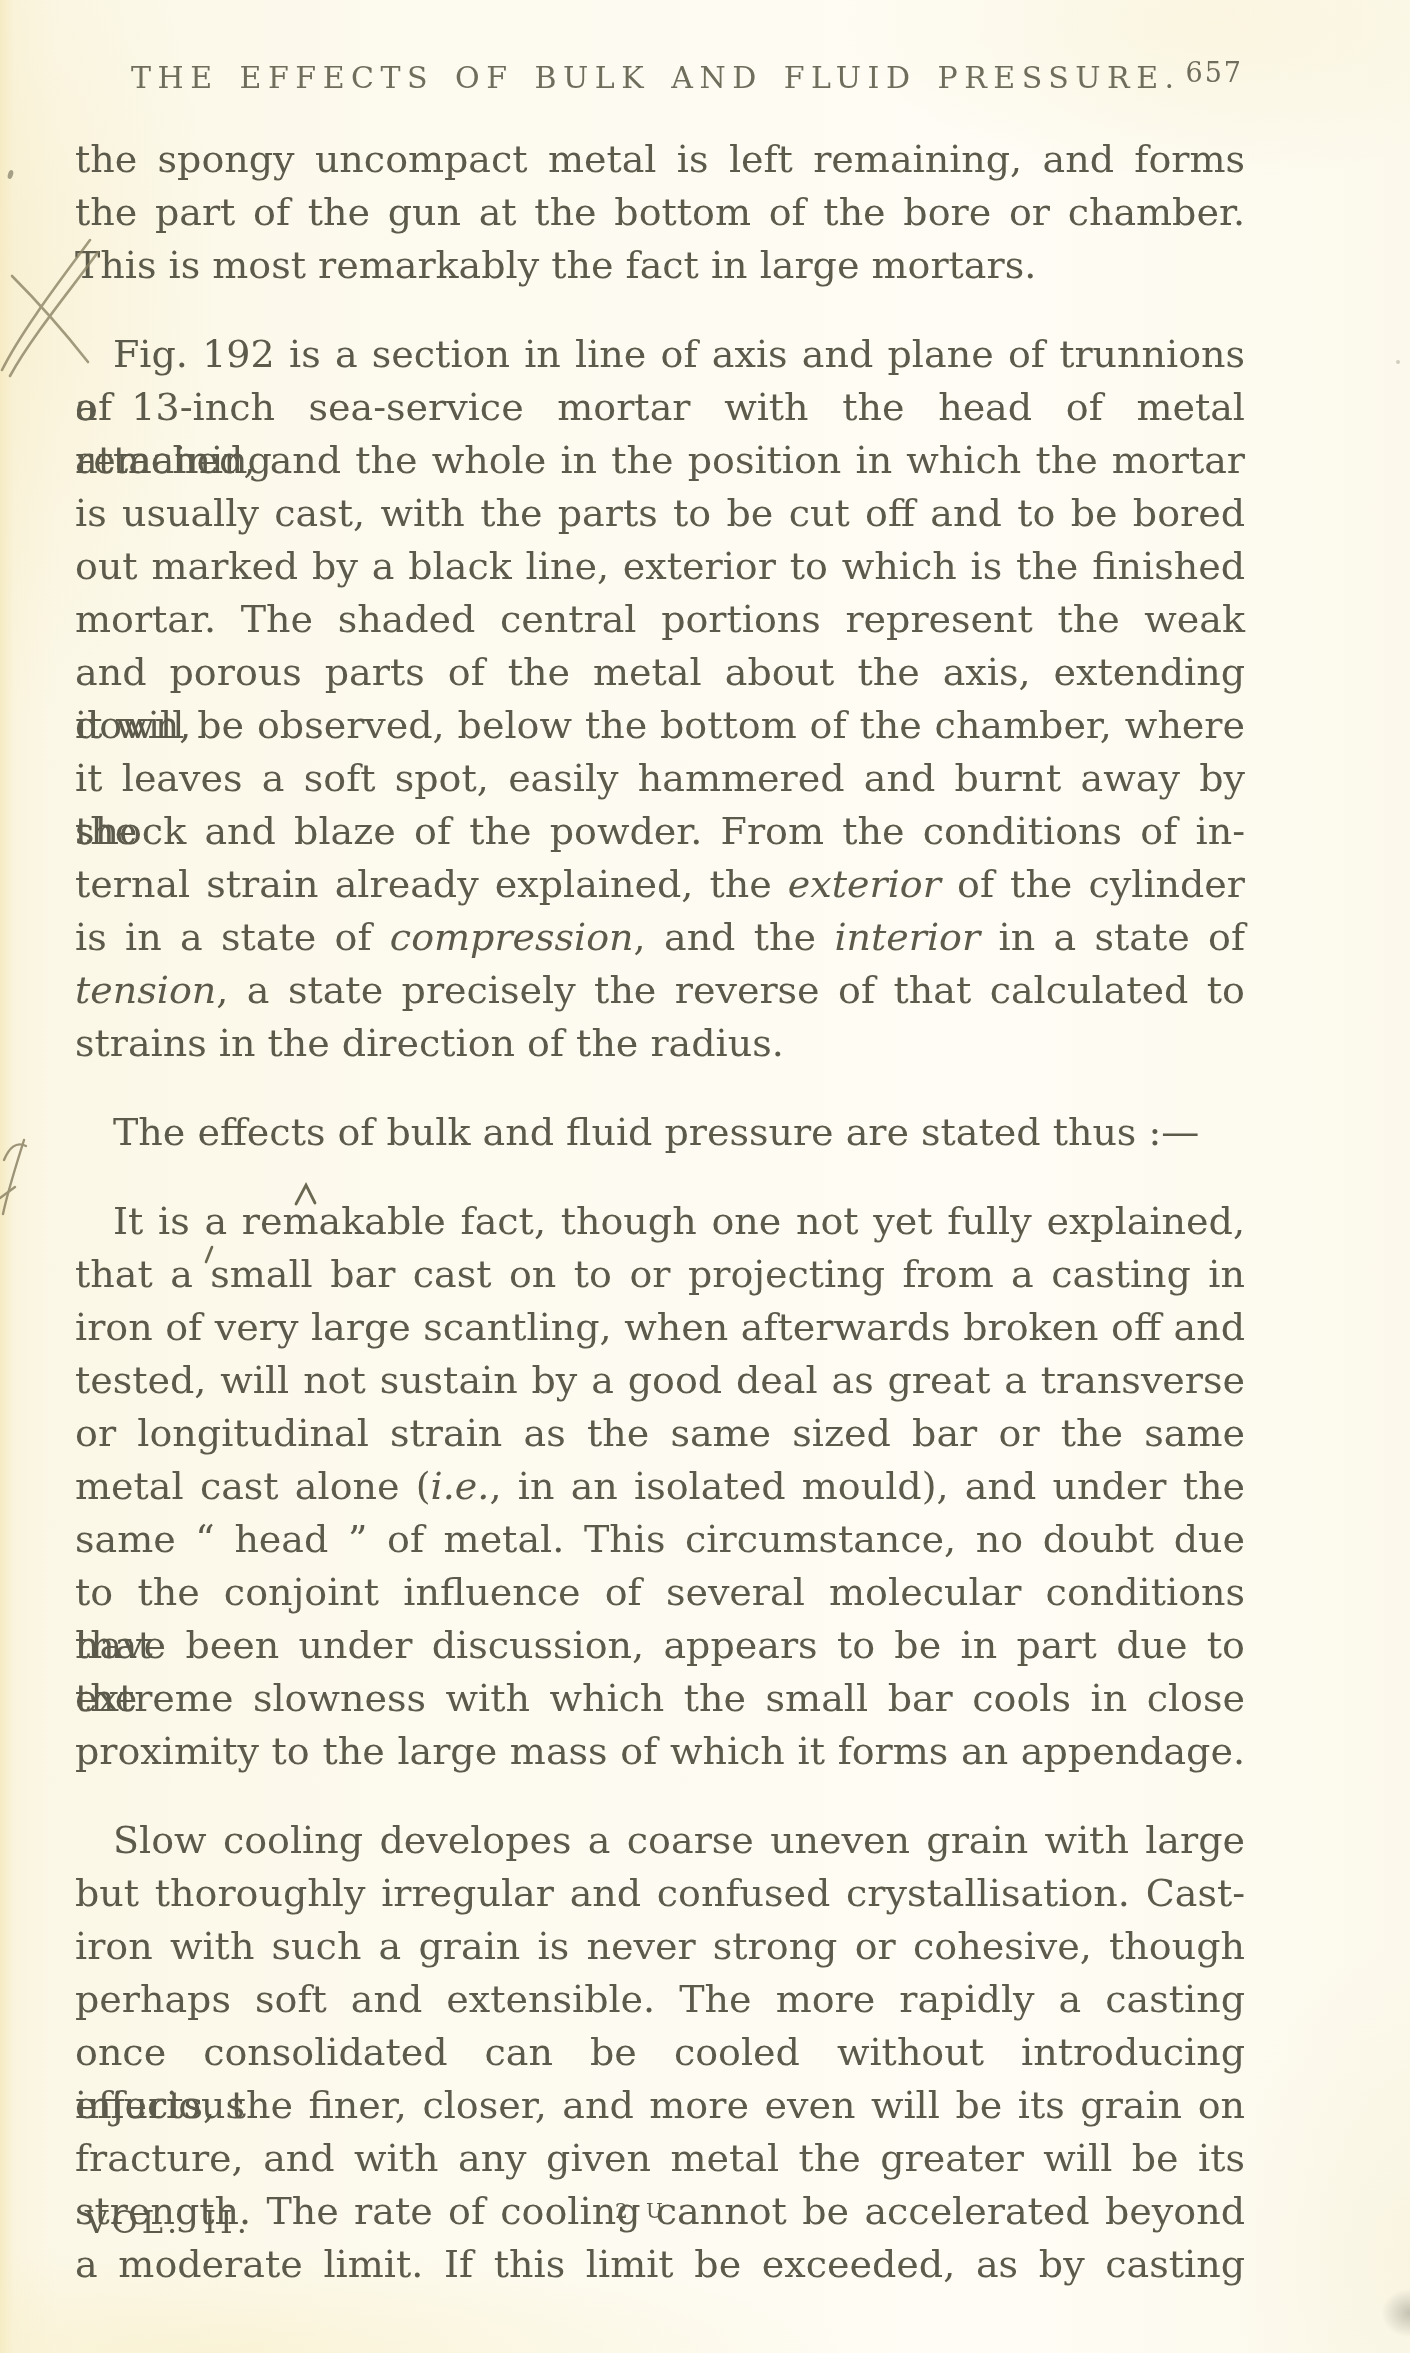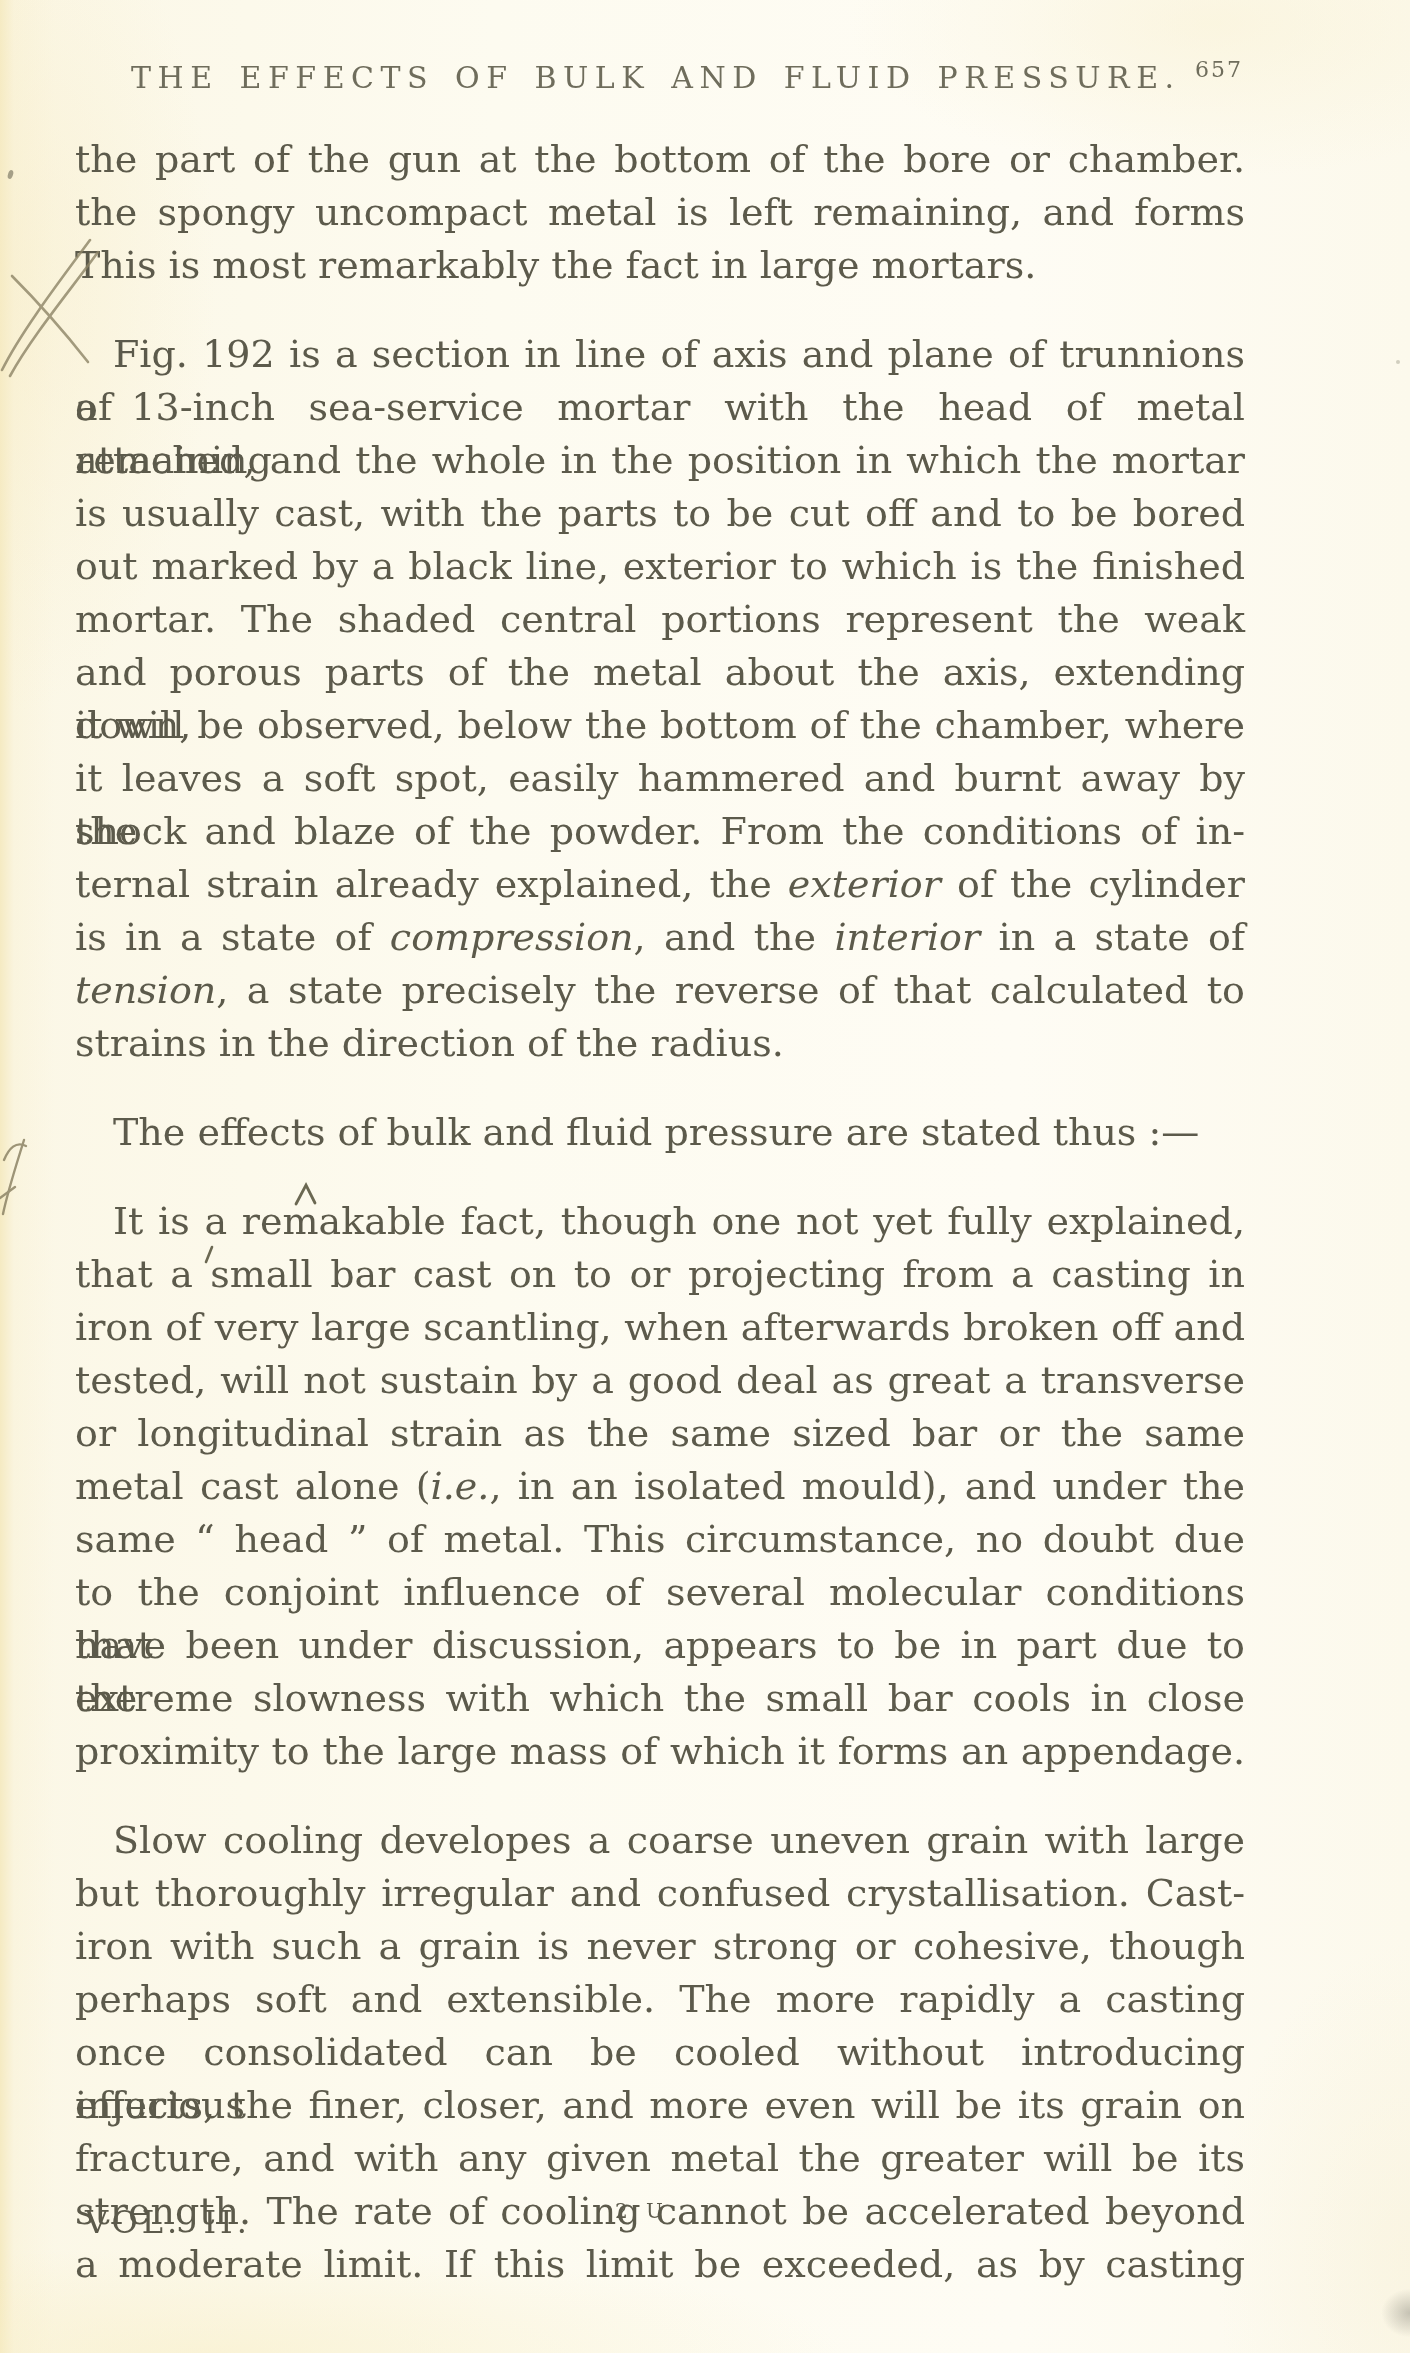--- a/index.html
+++ b/index.html
@@ -16,21 +16,21 @@
       radial-gradient(ellipse 520px 220px at 86% 1%, rgba(248,240,208,.5), transparent 70%),
       radial-gradient(ellipse 260px 420px at 100% 96%, rgba(246,238,210,.4), transparent 75%),
       linear-gradient(90deg, rgba(244,232,188,.85) 0px, rgba(249,241,212,.45) 14px, rgba(253,250,238,0) 55px),
       linear-gradient(90deg, #fbf7e6, #fdfbf0 35%, #fefcf4 72%, #fcf9ec);
   }
   .header{position:absolute;top:57px;left:75px;width:1170px;height:46px;color:var(--header-ink,#6f6d5c);}
   .running-title{
     position:absolute;left:56px;top:3px;
     font-size:30px;letter-spacing:6.5px;word-spacing:5px;white-space:nowrap;
   }
-  .page-number{position:absolute;right:2px;top:0;font-size:22px;letter-spacing:2px;}
+  .page-number{position:absolute;right:2px;top:0;font-size:27px;letter-spacing:2px;}
   .body-text{
     position:absolute;left:75px;top:133px;width:1170px;
     color:var(--ink,#5c5a4b);
     font-size:38px;line-height:53px;
   }
   .line{
     height:53px;overflow:visible;
     text-align:justify;text-align-last:justify;
   }
   .line.last{text-align-last:left;}
@@ -55,22 +55,22 @@
 <body style="background: rgb(253, 251, 240);">
 
 <div class="page">
 
   <div class="header">
     <span class="running-title">THE EFFECTS OF BULK AND FLUID PRESSURE.</span>
     <span class="page-number">657</span>
   </div>
 
   <div class="body-text" id="body-text">
+      <div class="line"><span>the spongy uncompact metal is left remaining, and forms</span></div>
       <div class="line"><span>the part of the gun at the bottom of the bore or chamber.</span></div>
-      <div class="line"><span>the spongy uncompact metal is left remaining, and forms</span></div>
       <div class="line last"><span>This is most remarkably the fact in large mortars.</span></div>
       <div class="line first"><span>Fig. 192 is a section in line of axis and plane of trunnions of</span></div>
       <div class="line"><span>a 13-inch sea-service mortar with the head of metal remaining</span></div>
       <div class="line"><span>attached, and the whole in the position in which the mortar</span></div>
       <div class="line"><span>is usually cast, with the parts to be cut off and to be bored</span></div>
       <div class="line"><span>out marked by a black line, exterior to which is the finished</span></div>
       <div class="line"><span>mortar. The shaded central portions represent the weak</span></div>
       <div class="line"><span>and porous parts of the metal about the axis, extending down,</span></div>
       <div class="line"><span>it will be observed, below the bottom of the chamber, where</span></div>
       <div class="line"><span>it leaves a soft spot, easily hammered and burnt away by the</span></div>

